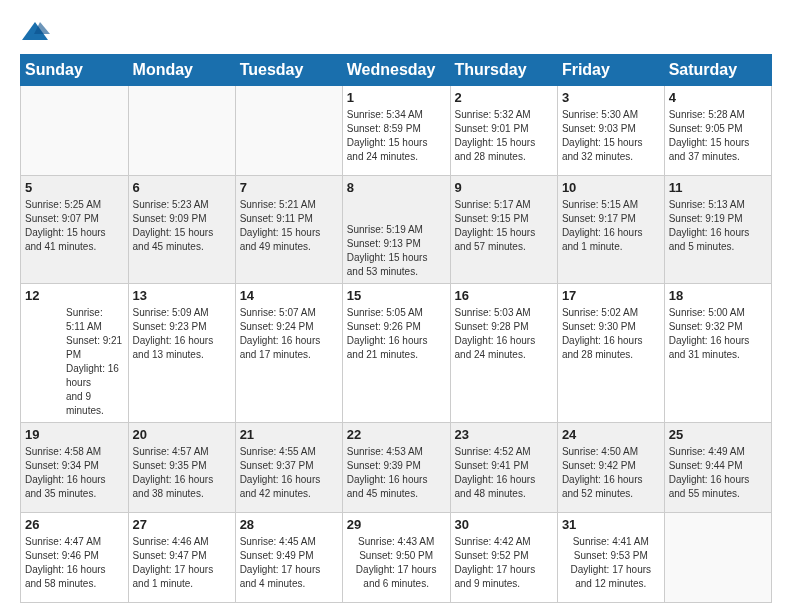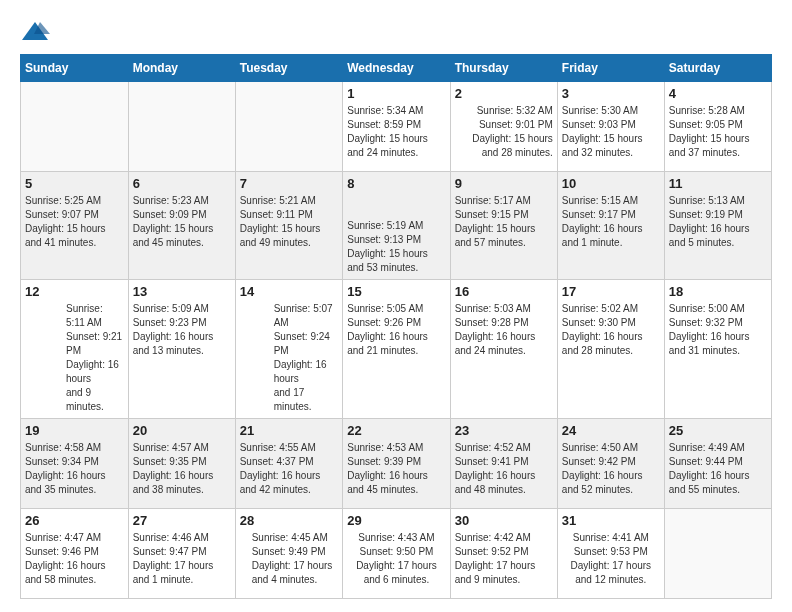--- a/index.html
+++ b/index.html
@@ -40,21 +40,21 @@
     .calendar {
       width: 100%;
       border-collapse: collapse;
       font-size: 11px;
     }
     .calendar th {
       background: #1a6fad;
       color: #fff;
       padding: 6px 4px;
       text-align: left;
-      font-size: 12px;
+      font-size: 16px;
       border: 1px solid #1a6fad;
     }
     .calendar td {
       border: 1px solid #ccc;
       vertical-align: top;
       padding: 4px;
       width: 108px;
       height: 90px;
       background: #fff;
     }
@@ -118,21 +118,21 @@
         <td class="empty"></td>
         <td>
           <div class="day-number">1</div>
           <div class="day-info" style="white-space: pre-line;">Sunrise: 5:34 AM
 Sunset: 8:59 PM
 Daylight: 15 hours
 and 24 minutes.</div>
         </td>
         <td>
           <div class="day-number">2</div>
-          <div class="day-info" style="white-space: pre-line; text-align: right;">Sunrise: 5:32 AM
+          <div class="day-info" style="white-space: pre-line;">Sunrise: 5:32 AM
 Sunset: 9:01 PM
 Daylight: 15 hours
 and 28 minutes.</div>
         </td>
         <td>
           <div class="day-number">3</div>
           <div class="day-info" style="white-space: pre-line;">Sunrise: 5:30 AM
 Sunset: 9:03 PM
 Daylight: 15 hours
 and 32 minutes.</div>
@@ -206,21 +206,21 @@
         </td>
         <td>
           <div class="day-number">13</div>
           <div class="day-info" style="white-space: pre-line;">Sunrise: 5:09 AM
 Sunset: 9:23 PM
 Daylight: 16 hours
 and 13 minutes.</div>
         </td>
         <td>
           <div class="day-number">14</div>
-          <div class="day-info" style="white-space: pre-line; margin-left: 34px;">Sunrise: 5:07 AM
+          <div class="day-info" style="white-space: pre-line;">Sunrise: 5:07 AM
 Sunset: 9:24 PM
 Daylight: 16 hours
 and 17 minutes.</div>
         </td>
         <td>
           <div class="day-number">15</div>
           <div class="day-info" style="white-space: pre-line;">Sunrise: 5:05 AM
 Sunset: 9:26 PM
 Daylight: 16 hours
 and 21 minutes.</div>
@@ -258,21 +258,21 @@
         <td>
           <div class="day-number">20</div>
           <div class="day-info" style="white-space: pre-line;">Sunrise: 4:57 AM
 Sunset: 9:35 PM
 Daylight: 16 hours
 and 38 minutes.</div>
         </td>
         <td>
           <div class="day-number">21</div>
           <div class="day-info" style="white-space: pre-line;">Sunrise: 4:55 AM
-Sunset: 4:37 PM
+Sunset: 9:37 PM
 Daylight: 16 hours
 and 42 minutes.</div>
         </td>
         <td>
           <div class="day-number">22</div>
           <div class="day-info" style="white-space: pre-line;">Sunrise: 4:53 AM
 Sunset: 9:39 PM
 Daylight: 16 hours
 and 45 minutes.</div>
         </td>
@@ -308,21 +308,21 @@
         </td>
         <td>
           <div class="day-number">27</div>
           <div class="day-info" style="white-space: pre-line;">Sunrise: 4:46 AM
 Sunset: 9:47 PM
 Daylight: 17 hours
 and 1 minute.</div>
         </td>
         <td>
           <div class="day-number">28</div>
-          <div class="day-info" style="white-space: pre-line; margin-left: 12px;">Sunrise: 4:45 AM
+          <div class="day-info" style="white-space: pre-line;">Sunrise: 4:45 AM
 Sunset: 9:49 PM
 Daylight: 17 hours
 and 4 minutes.</div>
         </td>
         <td>
           <div class="day-number">29</div>
           <div class="day-info" style="white-space: pre-line; text-align: center;">Sunrise: 4:43 AM
 Sunset: 9:50 PM
 Daylight: 17 hours
 and 6 minutes.</div>

